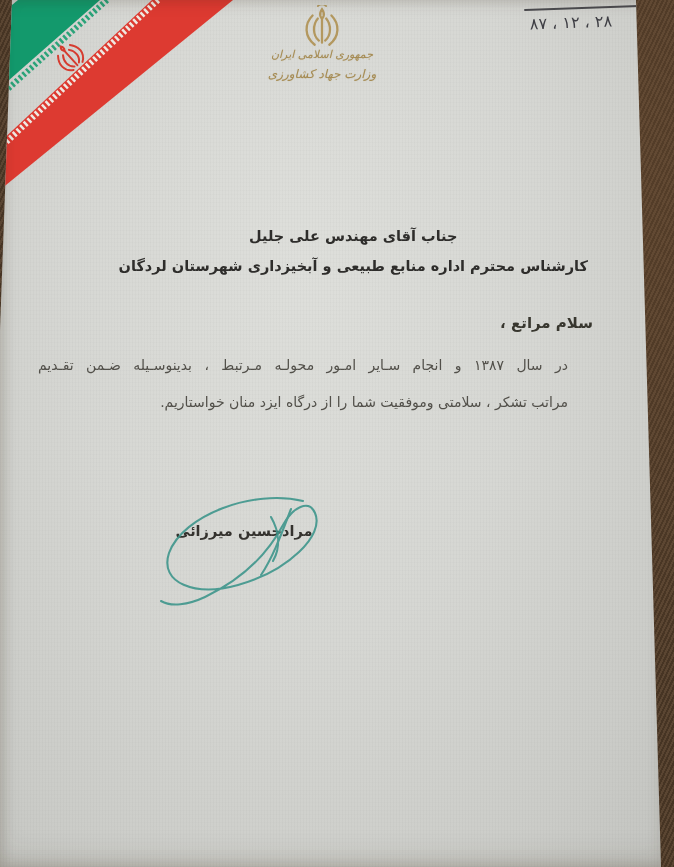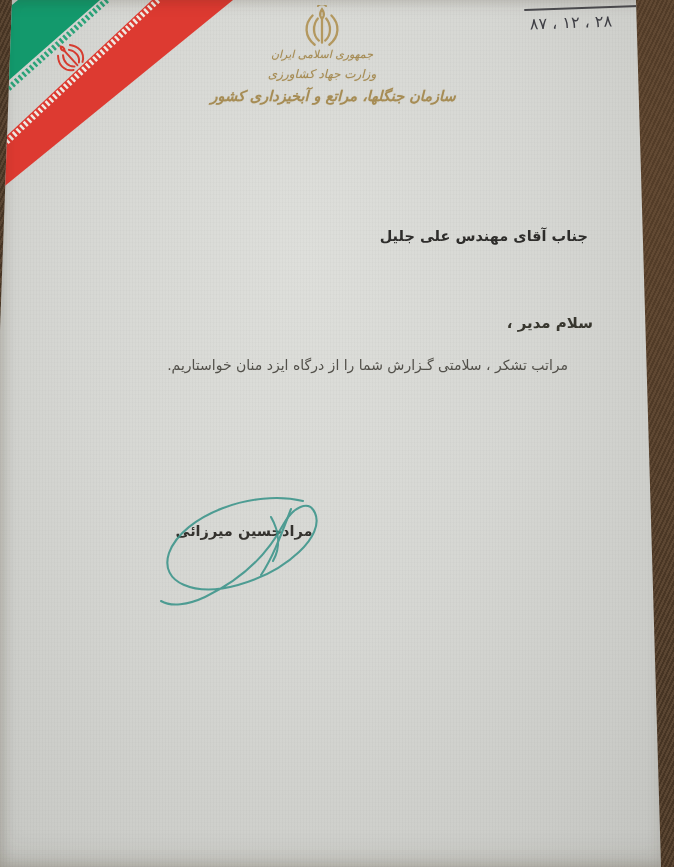--- a/index.html
+++ b/index.html
@@ -90,33 +90,34 @@
         <path d="M31 10 C39 18 39 30 29 38"></path>
         <path d="M26 13 C31 19 31 29 25 34"></path>
         <path d="M22 36 L22 13"></path>
         <path d="M22 13 C18 9 22 4 22 4 C22 4 26 9 22 13"></path>
         <path d="M18 1 C20 -1 24 -1 26 1" stroke-width="1.6"></path>
       </g>
     </svg>
 
     <div class="abs hdr hdr-line2 rtl">وزارت جهاد کشاورزی</div>
     <div class="abs hdr hdr-line1 rtl">جمهوری اسلامی ایران</div>
-    <div class="abs hdr hdr-line3 rtl">سازمان جنگلها، مراتع و آبخیزداری کشور</div>
 
     <div class="abs date-overline"></div>
     <div class="abs date-text">۸۷ ، ۱۲ ، ۲۸</div>
 
     <div class="abs recipient rtl">
       <div>جناب آقای مهندس علی جلیل</div>
+      <div>کارشناس محترم اداره منابع طبیعی و آبخیزداری شهرستان لردگان</div>
     </div>
 
-    <div class="abs salutation rtl">سلام مدیر ،</div>
+    <div class="abs salutation rtl">سلام مراتع ،</div>
 
     <div class="abs body-block rtl">
-      <div class="body-line last">مراتب تشکر ، سلامتی گـزارش شما را از درگاه ایزد منان خواستاریم.</div>
+      <div class="body-line">در سال ۱۳۸۷ و انجام سـایر امـور محولـه مـرتبط ، بدینوسـیله ضـمن تقـدیم</div>
+      <div class="body-line last">مراتب تشکر ، سلامتی وموفقیت شما را از درگاه ایزد منان خواستاریم.</div>
     </div>
 
     <div class="abs sig-block rtl">
       <div>مرادحسین میرزائی</div>
     </div>
 
     <svg class="abs sig-scribble" viewBox="0 0 202 128" aria-hidden="true">
       <g fill="none" stroke="#3f968c" stroke-width="2.1" stroke-linecap="round" opacity="0.9">
         <path d="M160 14 C110 2 40 28 26 66 C16 96 52 110 95 98 C145 84 182 48 172 26 C166 12 150 20 140 38 C124 68 100 92 62 110 C45 118 28 120 18 114"></path>
         <path d="M148 22 C138 48 130 70 118 88"></path>

